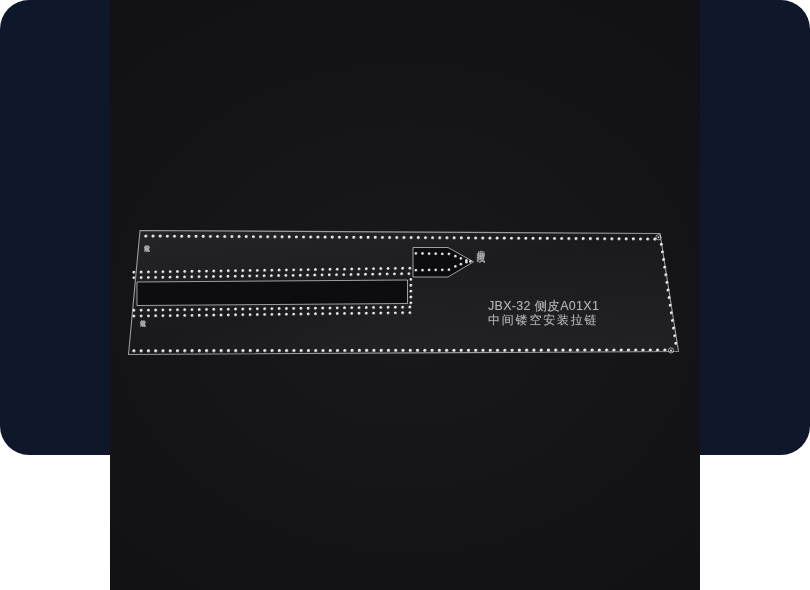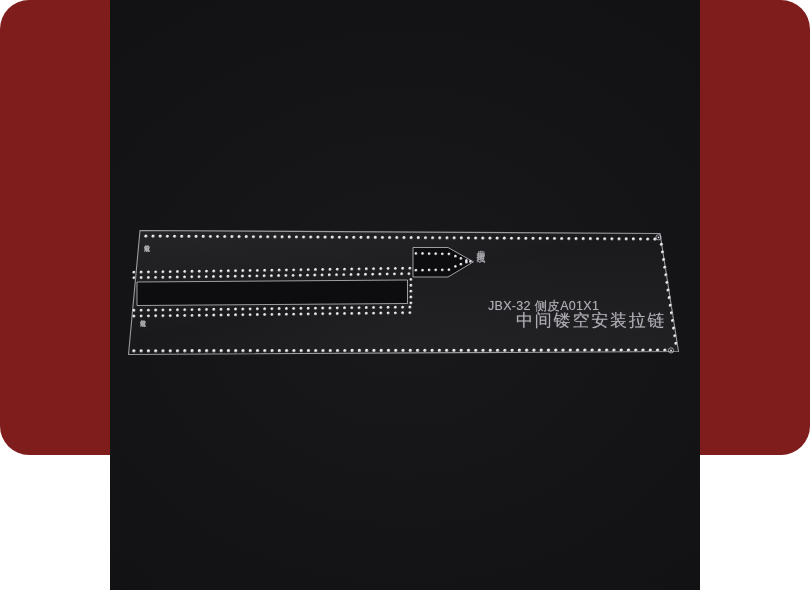--- a/index.html
+++ b/index.html
@@ -1,34 +1,34 @@
 <!DOCTYPE html>
 <html><head>
 <meta charset="utf-8">
 <style>
   html,body{margin:0;padding:0;}
   body{width:810px;height:590px;overflow:hidden;background:#ffffff;
        font-family:"Liberation Sans", sans-serif;}
-  .stage{position:relative;width:810px;height:455px;background:#7f1d1d;border-radius:29px;}
+  .stage{position:relative;width:810px;height:455px;background:#0f172a;border-radius:29px;}
   .photo{position:absolute;left:110px;top:0;width:590px;height:590px;
          background:radial-gradient(90% 75% at 50% 52%, #19191c 0%, #141417 55%, #111114 100%);}
   svg.overlay{position:absolute;left:0;top:0;width:810px;height:590px;display:block;}
   .tpl-body{fill:rgba(255,255,255,0.022);stroke:rgba(240,240,246,0.6);stroke-width:1.1;}
   .tpl-sheen{fill:url(#sheen);stroke:none;}
   .cutout{fill:rgba(4,4,7,0.65);stroke:rgba(225,225,232,0.75);stroke-width:0.9;}
   .vlabel{position:absolute;writing-mode:vertical-rl;text-orientation:upright;
           color:#c6c6cc;opacity:0.88;filter:blur(0.3px);white-space:nowrap;
           font-family:"Liberation Sans", sans-serif;}
   .vl-tl{left:142px;top:240px;font-size:6px;letter-spacing:0.2px;}
   .vl-bl{left:138px;top:315px;font-size:6px;letter-spacing:0.2px;}
   .vl-arrow{left:474px;top:242px;font-size:9px;letter-spacing:1.2px;color:#bcbcc3;}
   .engraved-text{position:absolute;left:488px;top:300px;color:#aeaeb5;
                  filter:blur(0.35px);text-shadow:0 0 1px rgba(255,255,255,0.3);}
   .model-line{font-size:12.5px;letter-spacing:0.3px;line-height:13px;}
-  .desc-line{font-size:17px;letter-spacing:1.8px;line-height:13px;margin-top:1px;margin-left:28px;}
+  .desc-line{font-size:12px;letter-spacing:1.8px;line-height:13px;margin-top:1px;}
 </style>
 </head>
 <body>
 
 <div class="stage">
   <div class="photo"></div>
 
   <svg class="overlay" viewBox="0 0 810 590">
     <defs>
       <radialGradient id="bead" cx="35%" cy="30%" r="75%">

